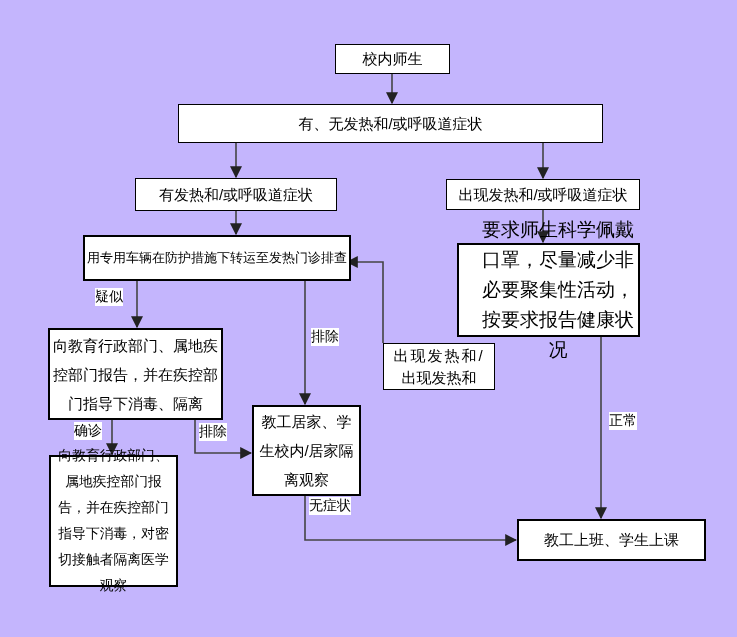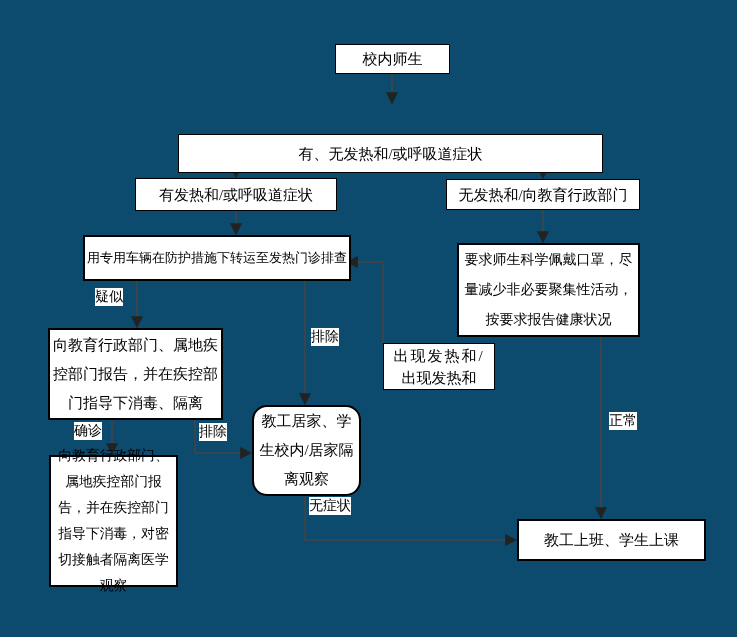--- a/index.html
+++ b/index.html
@@ -1,21 +1,21 @@
 <!DOCTYPE html>
 <html><head>
 <meta charset="utf-8">
 <style>
   html, body { margin: 0; padding: 0; background: #ffffff; }
   .canvas {
     position: relative;
     width: 737px;
     height: 637px;
-    background: #0c4a6e;
-    font-family: Liberation Serif, serif;
+    background: #c4b5fd;
+    font-family: Liberation Sans, sans-serif;
     color: #000000;
     overflow: hidden;
   }
   .connectors {
     position: absolute;
     left: 0; top: 0;
     width: 737px; height: 637px;
   }
   .node {
     position: absolute;
@@ -32,33 +32,33 @@
   .b2 { border-width: 2px; }
   .edge-label {
     position: absolute;
     font-size: 14px;
     white-space: nowrap;
     background: #ffffff;
   }
 
   
   #n-campus     { left: 335px; top: 44px;  width: 115px; height: 30px; }
-  #n-screening  { left: 178px; top: 104px; width: 425px; height: 39px; margin-top: 30px; }
+  #n-screening  { left: 178px; top: 104px; width: 425px; height: 39px; }
   #n-with       { left: 135px; top: 178px; width: 202px; height: 33px; }
   #n-without    { left: 446px; top: 179px; width: 194px; height: 31px; }
   #n-transfer   { left: 83px;  top: 235px; width: 268px; height: 46px;
                   font-size: 13px; white-space: nowrap; }
   #n-mask       { left: 457px; top: 243px; width: 183px; height: 94px;
-                  font-size: 14px; line-height: 30px; }
+                  font-size: 19px; line-height: 30px; padding-left: 19px; }
   #n-report1    { left: 48px;  top: 328px; width: 175px; height: 92px;
                   font-size: 15px; line-height: 29px; }
   #n-report2    { left: 49px;  top: 455px; width: 129px; height: 132px;
                   font-size: 13.8px; line-height: 26px; padding: 12px 1px; }
   #n-quarantine { left: 252px; top: 405px; width: 109px; height: 91px;
-                  font-size: 15px; line-height: 29px; padding: 0 5px; border-radius: 15px; }
+                  font-size: 15px; line-height: 29px; padding: 0 5px; }
   #n-fever      { left: 383px; top: 343px; width: 112px; height: 47px;
                   font-size: 15px; line-height: 22px; flex-direction: column; text-align: right; }
   #n-return     { left: 517px; top: 519px; width: 189px; height: 42px; }
   #n-fever .ln1 { letter-spacing: 2px; }
 
   
   #l-suspected  { left: 95px;  top: 288px; }
   #l-confirmed  { left: 74px;  top: 422px; }
   #l-excluded1  { left: 199px; top: 423px; }
   #l-excluded2  { left: 311px; top: 328px; }
@@ -91,21 +91,21 @@
       <path d="M383,343 V262 H347" marker-end="url(#arrow)"></path>
     </g>
   </svg>
 
   <div class="node" id="n-campus">校内师生</div>
 
   <div class="node" id="n-screening">有、无发热和/或呼吸道症状</div>
 
   <div class="node" id="n-with">有发热和/或呼吸道症状</div>
 
-  <div class="node" id="n-without">无发热和/向教育行政部门</div>
+  <div class="node" id="n-without">出现发热和/或呼吸道症状</div>
 
   <div class="node b2" id="n-transfer">用专用车辆在防护措施下转运至发热门诊排查</div>
 
   <div class="node b2" id="n-mask">要求师生科学佩戴口罩，尽量减少非必要聚集性活动，按要求报告健康状况</div>
 
   <div class="node b2" id="n-report1">向教育行政部门、属地疾控部门报告，并在疾控部门指导下消毒、隔离</div>
 
   <div class="node b2" id="n-report2">向教育行政部门、属地疾控部门报告，并在疾控部门指导下消毒，对密切接触者隔离医学观察</div>
 
   <div class="node b2" id="n-quarantine">教工居家、学生校内/居家隔离观察</div>

